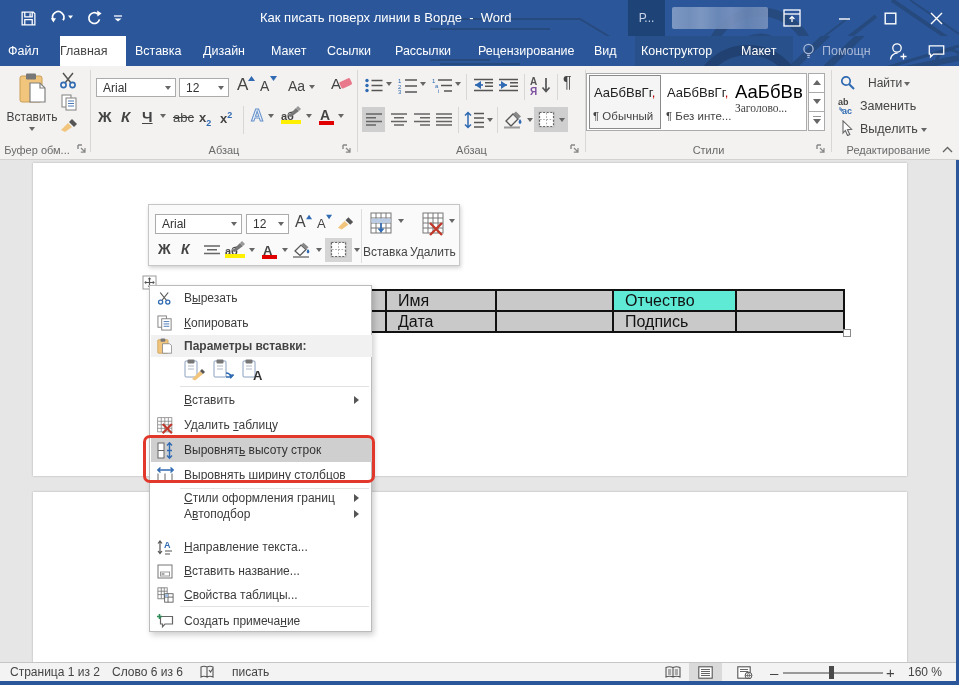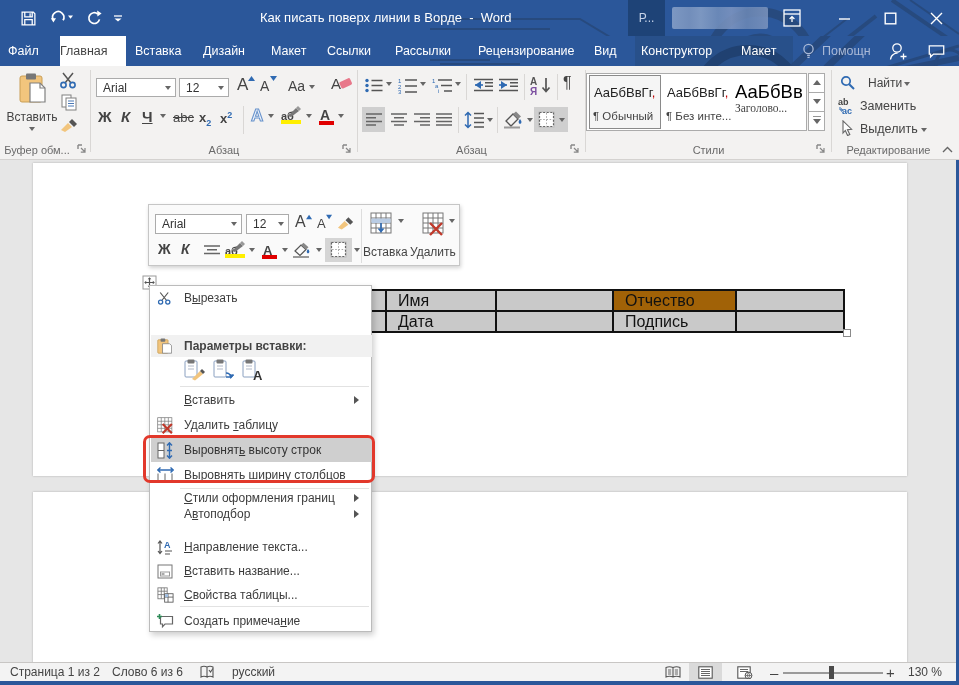--- a/index.html
+++ b/index.html
@@ -376,21 +376,21 @@
   <div id="doc">
     <div class="page" style="top:3px; height:313px;"></div>
     <div class="page" style="top:332px; height:175px;"></div>
 
     <table style="position:absolute; left:163px; top:129px; width:682px; height:42px; border-collapse:collapse; table-layout:fixed; font-size:16px; color:#111;">
       <tbody>
           <tr style="height:21px;">
         <td style="width:222px; border:2px solid #111; background:#c9c9c9;"></td>
         <td style="width:110px; border:2px solid #111; background:#c9c9c9; padding-left:11px;">Имя</td>
         <td style="width:117px; border:2px solid #111; background:#c9c9c9;"></td>
-        <td style="width:123px; border:2px solid #111; background:#a16207; padding-left:11px;">Отчество</td>
+        <td style="width:123px; border:2px solid #111; background:#5eead4; padding-left:11px;">Отчество</td>
         <td style="border:2px solid #111; background:#c9c9c9;"></td>
       </tr>
       <tr style="height:21px;">
         <td style="border:2px solid #111; background:#c9c9c9;"></td>
         <td style="border:2px solid #111; background:#c9c9c9; padding-left:11px;">Дата</td>
         <td style="border:2px solid #111; background:#c9c9c9;"></td>
         <td style="border:2px solid #111; background:#c9c9c9; padding-left:11px;">Подпись</td>
         <td style="border:2px solid #111; background:#c9c9c9;"></td>
       </tr>
     </tbody>
@@ -473,20 +473,30 @@
       <div class="mi" style="top:0px;">
           <span class="mic">
         <svg width="16" height="15" viewBox="0 0 20 17">
               <path d="M4 1 L12 11 M14 1 L6 11" stroke="#555" stroke-width="1.5"></path>
               <circle cx="4.5" cy="13" r="2.6" fill="none" stroke="#2f6ab2" stroke-width="1.6"></circle>
               <circle cx="13.5" cy="13" r="2.6" fill="none" stroke="#2f6ab2" stroke-width="1.6"></circle>
             </svg>
       </span>
           <span class="mit">В<u>ы</u>резать</span>
         </div>
+      <div class="mi" style="top:25px;">
+          <span class="mic">
+        <svg width="16" height="16" viewBox="0 0 17 17">
+              <rect x="1" y="1" width="9" height="12" fill="#fff" stroke="#808080"></rect>
+              <rect x="5" y="4" width="10" height="12" fill="#fff" stroke="#808080"></rect>
+              <path d="M7 7 h6 M7 9.5 h6 M7 12 h6" stroke="#4a78b5" stroke-width="1"></path>
+            </svg>
+      </span>
+          <span class="mit"><u>К</u>опировать</span>
+        </div>
       <div style="position:absolute; top:49px; left:1px; width:221px; height:22px; background:#f1f1f1;"></div>
       <div class="mi" style="top:48px;">
           <span class="mic">
         <svg width="15" height="17" viewBox="0 0 19 21">
               <rect x="1" y="2" width="13" height="17" rx="1" fill="#f2c57d" stroke="#c99f56"></rect>
               <rect x="4.5" y="0.5" width="6" height="4" rx="1" fill="#777"></rect>
               <path d="M7 7 h9 l2.5 2.5 V19 h-11.5 z" fill="#fff" stroke="#808080"></path>
             </svg>
       </span>
           <span class="mit" style="font-weight:bold; color:#444;">Параметры вставки:</span>
@@ -607,37 +617,37 @@
 
     <div style="position:absolute; left:143px; top:275px; width:232px; height:48px; border:3px solid #e2382b; border-radius:7px; z-index:30;"></div>
   </div>
   <div id="statusbar">
     <div style="position:absolute; left:10px; top:2px;">Страница 1 из 2</div>
     <div style="position:absolute; left:112px; top:2px;">Слово 6 из 6</div>
     <svg style="position:absolute; left:200px; top:2px;" width="15" height="14" viewBox="0 0 15 14">
         <path d="M1 2 Q4 0.5 7 2 V12 Q4 10.5 1 12 Z M7 2 Q10 0.5 13 2 V12 Q10 10.5 7 12" fill="none" stroke="#555" stroke-width="1.1"></path>
         <path d="M9 5 l1.5 2 l2.5 -3.5" stroke="#555" stroke-width="1.1" fill="none"></path>
       </svg>
-    <div style="position:absolute; left:232px; top:2px;">русский</div>
+    <div style="position:absolute; left:232px; top:2px;">писать</div>
     <svg style="position:absolute; left:665px; top:3px;" width="16" height="13" viewBox="0 0 16 13">
         <path d="M1 1.5 Q4.5 0 8 1.5 Q11.5 0 15 1.5 V11 Q11.5 9.5 8 11 Q4.5 9.5 1 11 Z M8 1.5 V11" fill="none" stroke="#555" stroke-width="1.1"></path>
         <path d="M3 4 h3.2 M3 6 h3.2 M3 8 h3.2 M9.8 4 h3.2 M9.8 6 h3.2 M9.8 8 h3.2" stroke="#555" stroke-width="0.9"></path>
       </svg>
     <div style="position:absolute; left:689px; top:0px; width:33px; height:19px; background:#dadada;"></div>
     <svg style="position:absolute; left:698px; top:3px;" width="15" height="13" viewBox="0 0 15 13">
         <rect x="0.8" y="0.8" width="13.4" height="11.4" fill="#fff" stroke="#555" stroke-width="1.1"></rect>
         <path d="M3 3.5 h9 M3 5.5 h9 M3 7.5 h9 M3 9.5 h9" stroke="#555" stroke-width="0.9"></path>
       </svg>
     <svg style="position:absolute; left:737px; top:3px;" width="16" height="13" viewBox="0 0 16 13">
         <rect x="0.8" y="0.8" width="12.4" height="11.4" fill="#fff" stroke="#555" stroke-width="1.1"></rect>
         <path d="M3 3.5 h8 M3 5.5 h8" stroke="#555" stroke-width="0.9"></path>
         <circle cx="11.5" cy="9.5" r="3.4" fill="#f3f3f3" stroke="#555" stroke-width="1"></circle>
         <path d="M8.4 9.5 h6.2 M11.5 6.4 a4.8 4.8 0 0 1 0 6.2 a4.8 4.8 0 0 1 0 -6.2" stroke="#555" stroke-width="0.7" fill="none"></path>
       </svg>
     <div style="position:absolute; left:770px; top:1px; font-size:15px; color:#444;">–</div>
     <div style="position:absolute; left:783px; top:9px; width:100px; height:1.5px; background:#9a9a9a;"></div>
     <div style="position:absolute; left:829px; top:3px; width:5px; height:13px; background:#4a4a4a;"></div>
     <div style="position:absolute; left:886px; top:1px; font-size:15px; color:#444;">+</div>
-    <div style="position:absolute; left:908px; top:2px;">130 %</div>
+    <div style="position:absolute; left:908px; top:2px;">160 %</div>
   </div>
   <div id="winborder-b"></div>
   <div id="winborder-r"></div>
 </div>
 
 </body></html>

